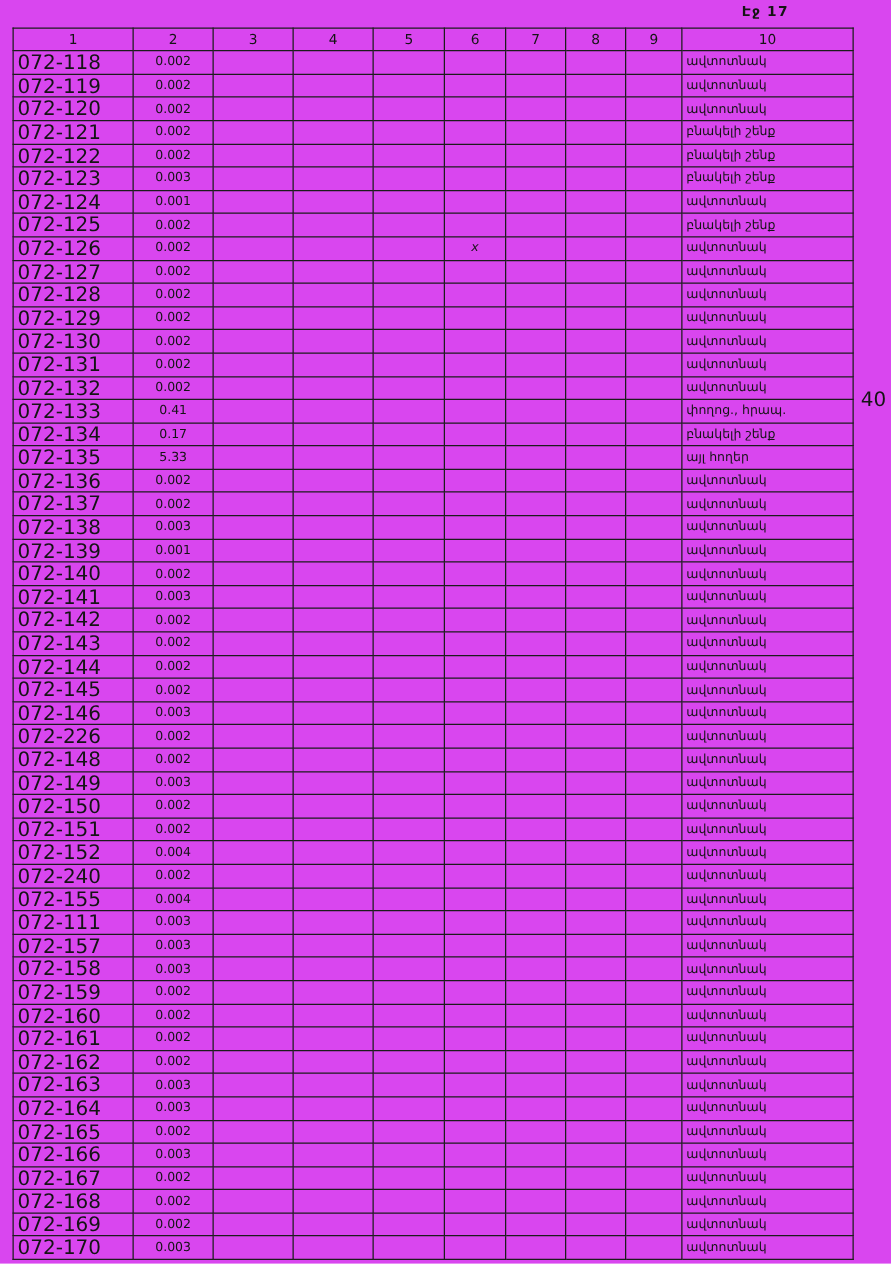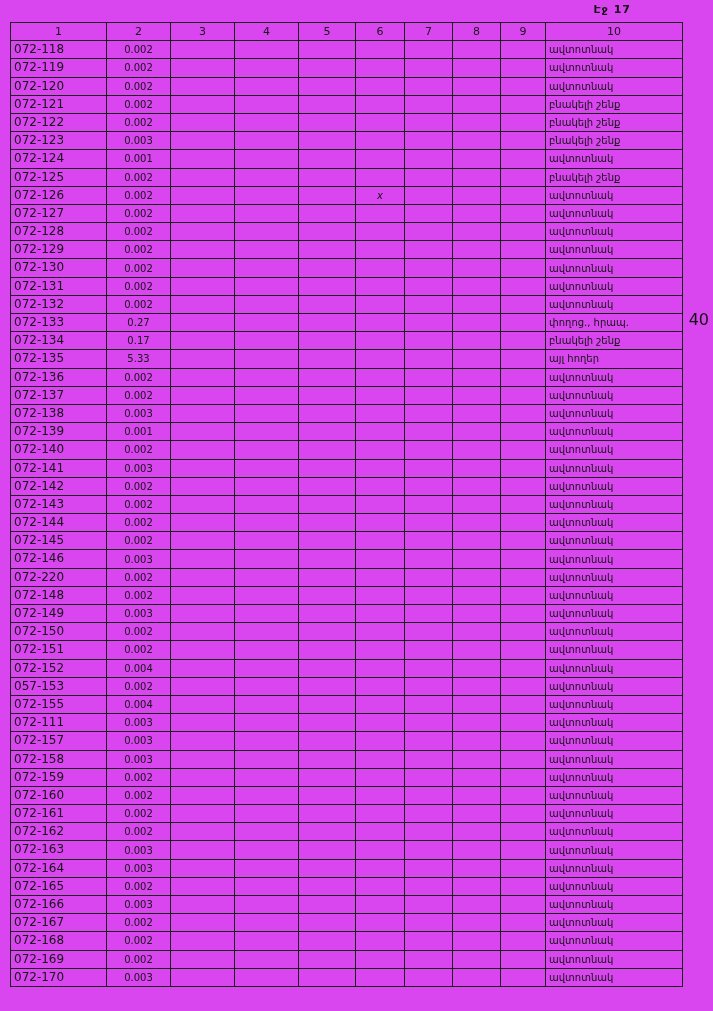--- a/index.html
+++ b/index.html
@@ -42,21 +42,21 @@
     line-height: 1.1;
     overflow: hidden;
     white-space: nowrap;
     vertical-align: middle;
   }
   .doc-table th {
     font-size: 11px;
     font-weight: normal;
     text-align: center;
   }
-  td.c1  { text-align: left;  font-size: 12px; }
+  td.c1  { text-align: left;  font-size: 16px; }
   td.c2  { text-align: center; }
   td.c6  { text-align: center; font-style: italic; }
   td.c10 { text-align: left; }
   col.w1  { width: 96px; }
   col.w2  { width: 64px; }
   col.w3  { width: 64px; }
   col.w4  { width: 64px; }
   col.w5  { width: 57px; }
   col.w6  { width: 49px; }
   col.w7  { width: 48px; }
@@ -276,21 +276,21 @@
           <td class="c4"></td>
           <td class="c5"></td>
           <td class="c6"></td>
           <td class="c7"></td>
           <td class="c8"></td>
           <td class="c9"></td>
           <td class="c10">ավտոտնակ</td>
         </tr>
         <tr>
           <td class="c1">072-133</td>
-          <td class="c2">0.27</td>
+          <td class="c2">0.41</td>
           <td class="c3"></td>
           <td class="c4"></td>
           <td class="c5"></td>
           <td class="c6"></td>
           <td class="c7"></td>
           <td class="c8"></td>
           <td class="c9"></td>
           <td class="c10">փողոց., հրապ.</td>
         </tr>
         <tr>
@@ -443,21 +443,21 @@
           <td class="c3"></td>
           <td class="c4"></td>
           <td class="c5"></td>
           <td class="c6"></td>
           <td class="c7"></td>
           <td class="c8"></td>
           <td class="c9"></td>
           <td class="c10">ավտոտնակ</td>
         </tr>
         <tr>
-          <td class="c1">072-220</td>
+          <td class="c1">072-226</td>
           <td class="c2">0.002</td>
           <td class="c3"></td>
           <td class="c4"></td>
           <td class="c5"></td>
           <td class="c6"></td>
           <td class="c7"></td>
           <td class="c8"></td>
           <td class="c9"></td>
           <td class="c10">ավտոտնակ</td>
         </tr>
@@ -515,21 +515,21 @@
           <td class="c3"></td>
           <td class="c4"></td>
           <td class="c5"></td>
           <td class="c6"></td>
           <td class="c7"></td>
           <td class="c8"></td>
           <td class="c9"></td>
           <td class="c10">ավտոտնակ</td>
         </tr>
         <tr>
-          <td class="c1">057-153</td>
+          <td class="c1">072-240</td>
           <td class="c2">0.002</td>
           <td class="c3"></td>
           <td class="c4"></td>
           <td class="c5"></td>
           <td class="c6"></td>
           <td class="c7"></td>
           <td class="c8"></td>
           <td class="c9"></td>
           <td class="c10">ավտոտնակ</td>
         </tr>

